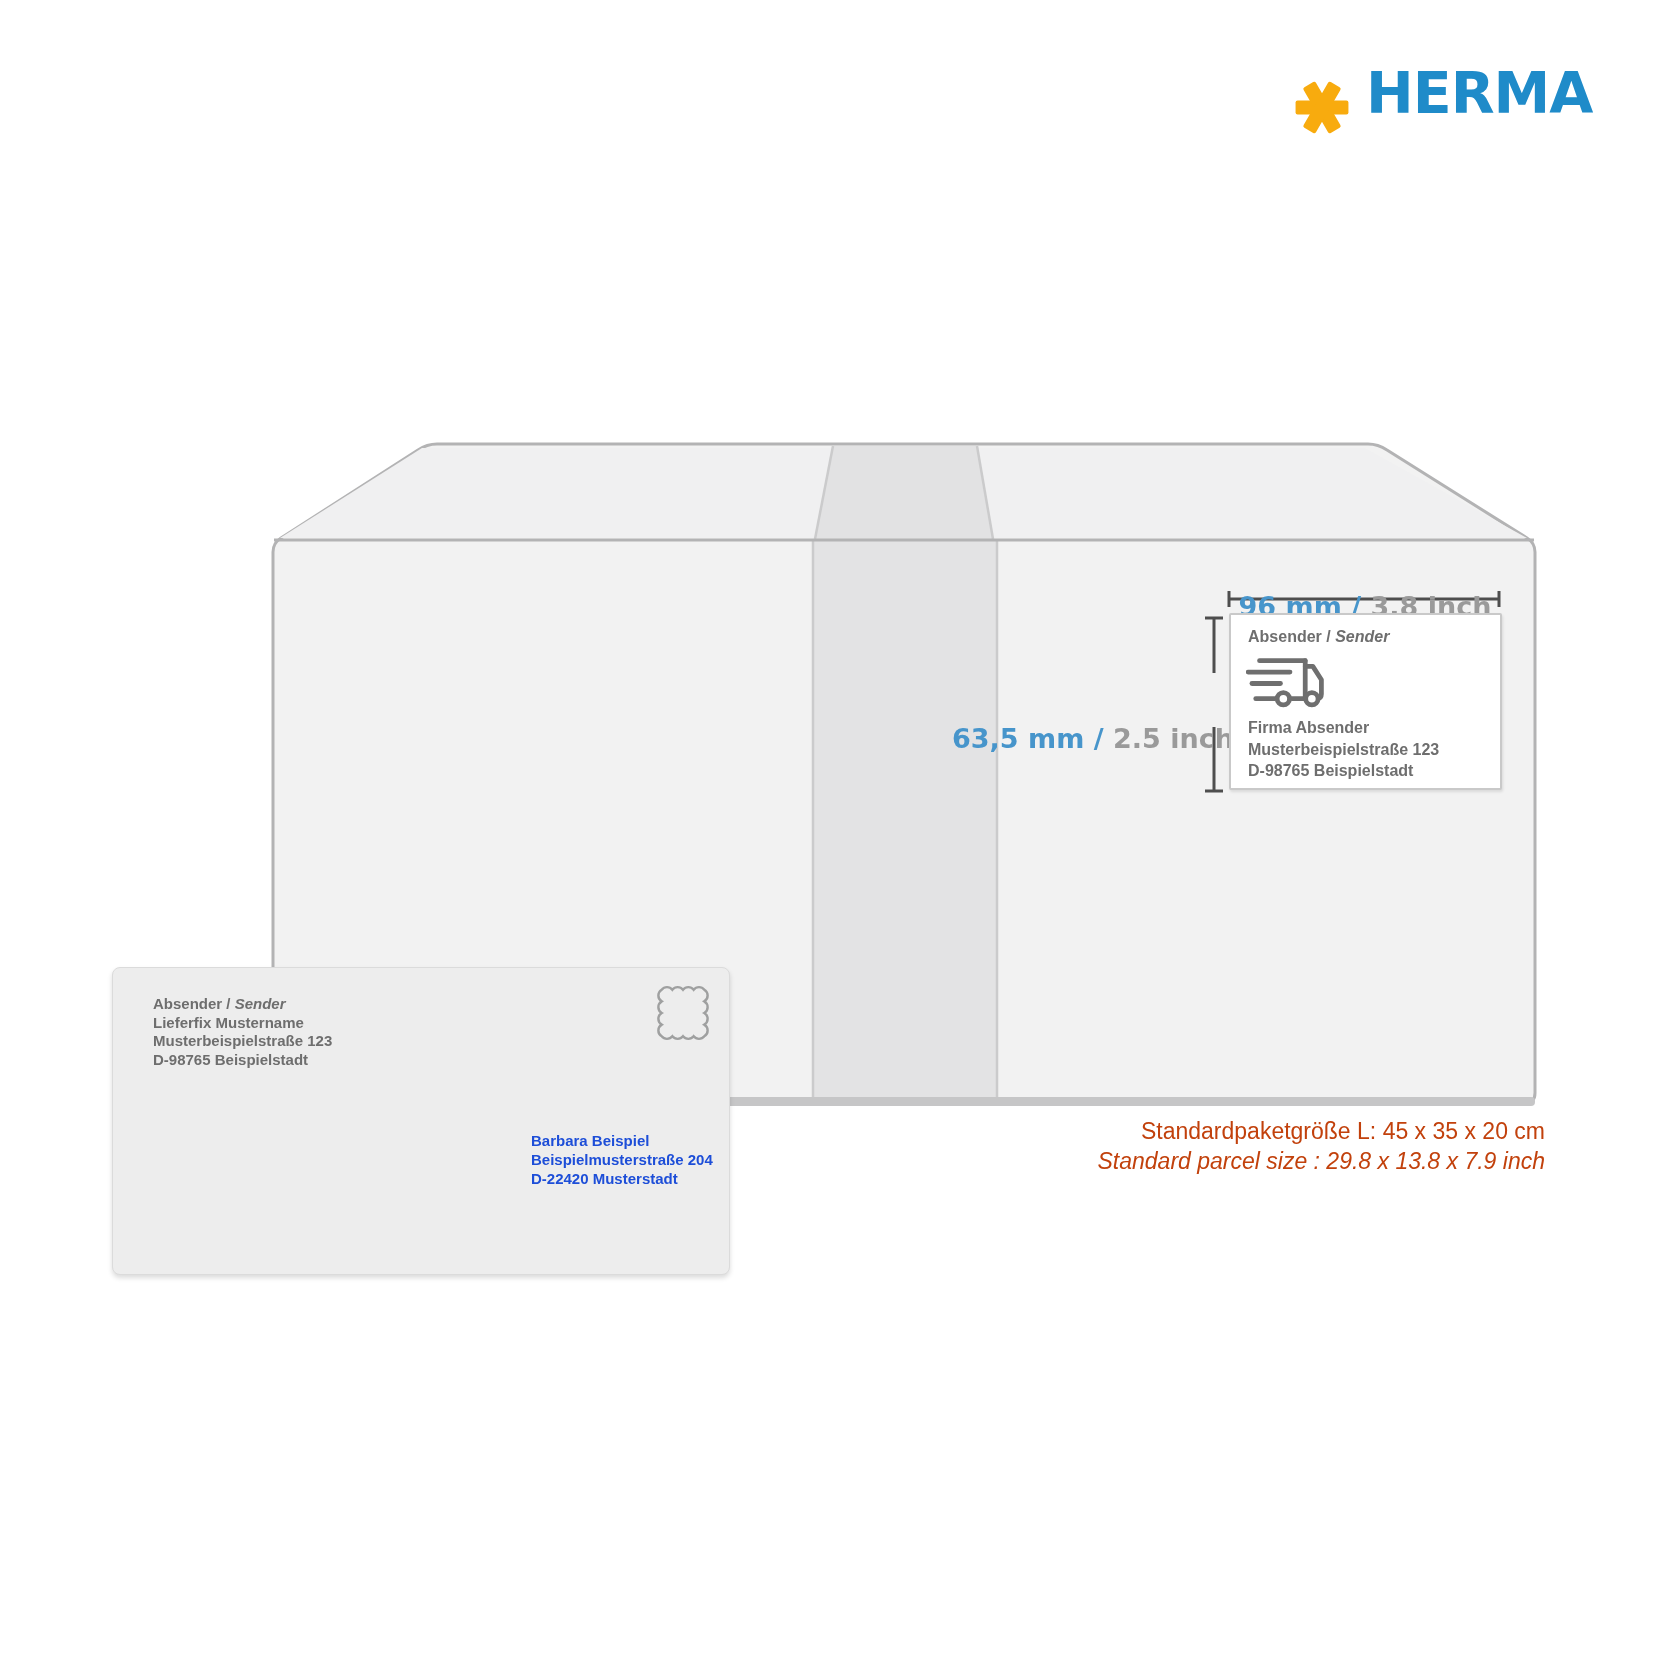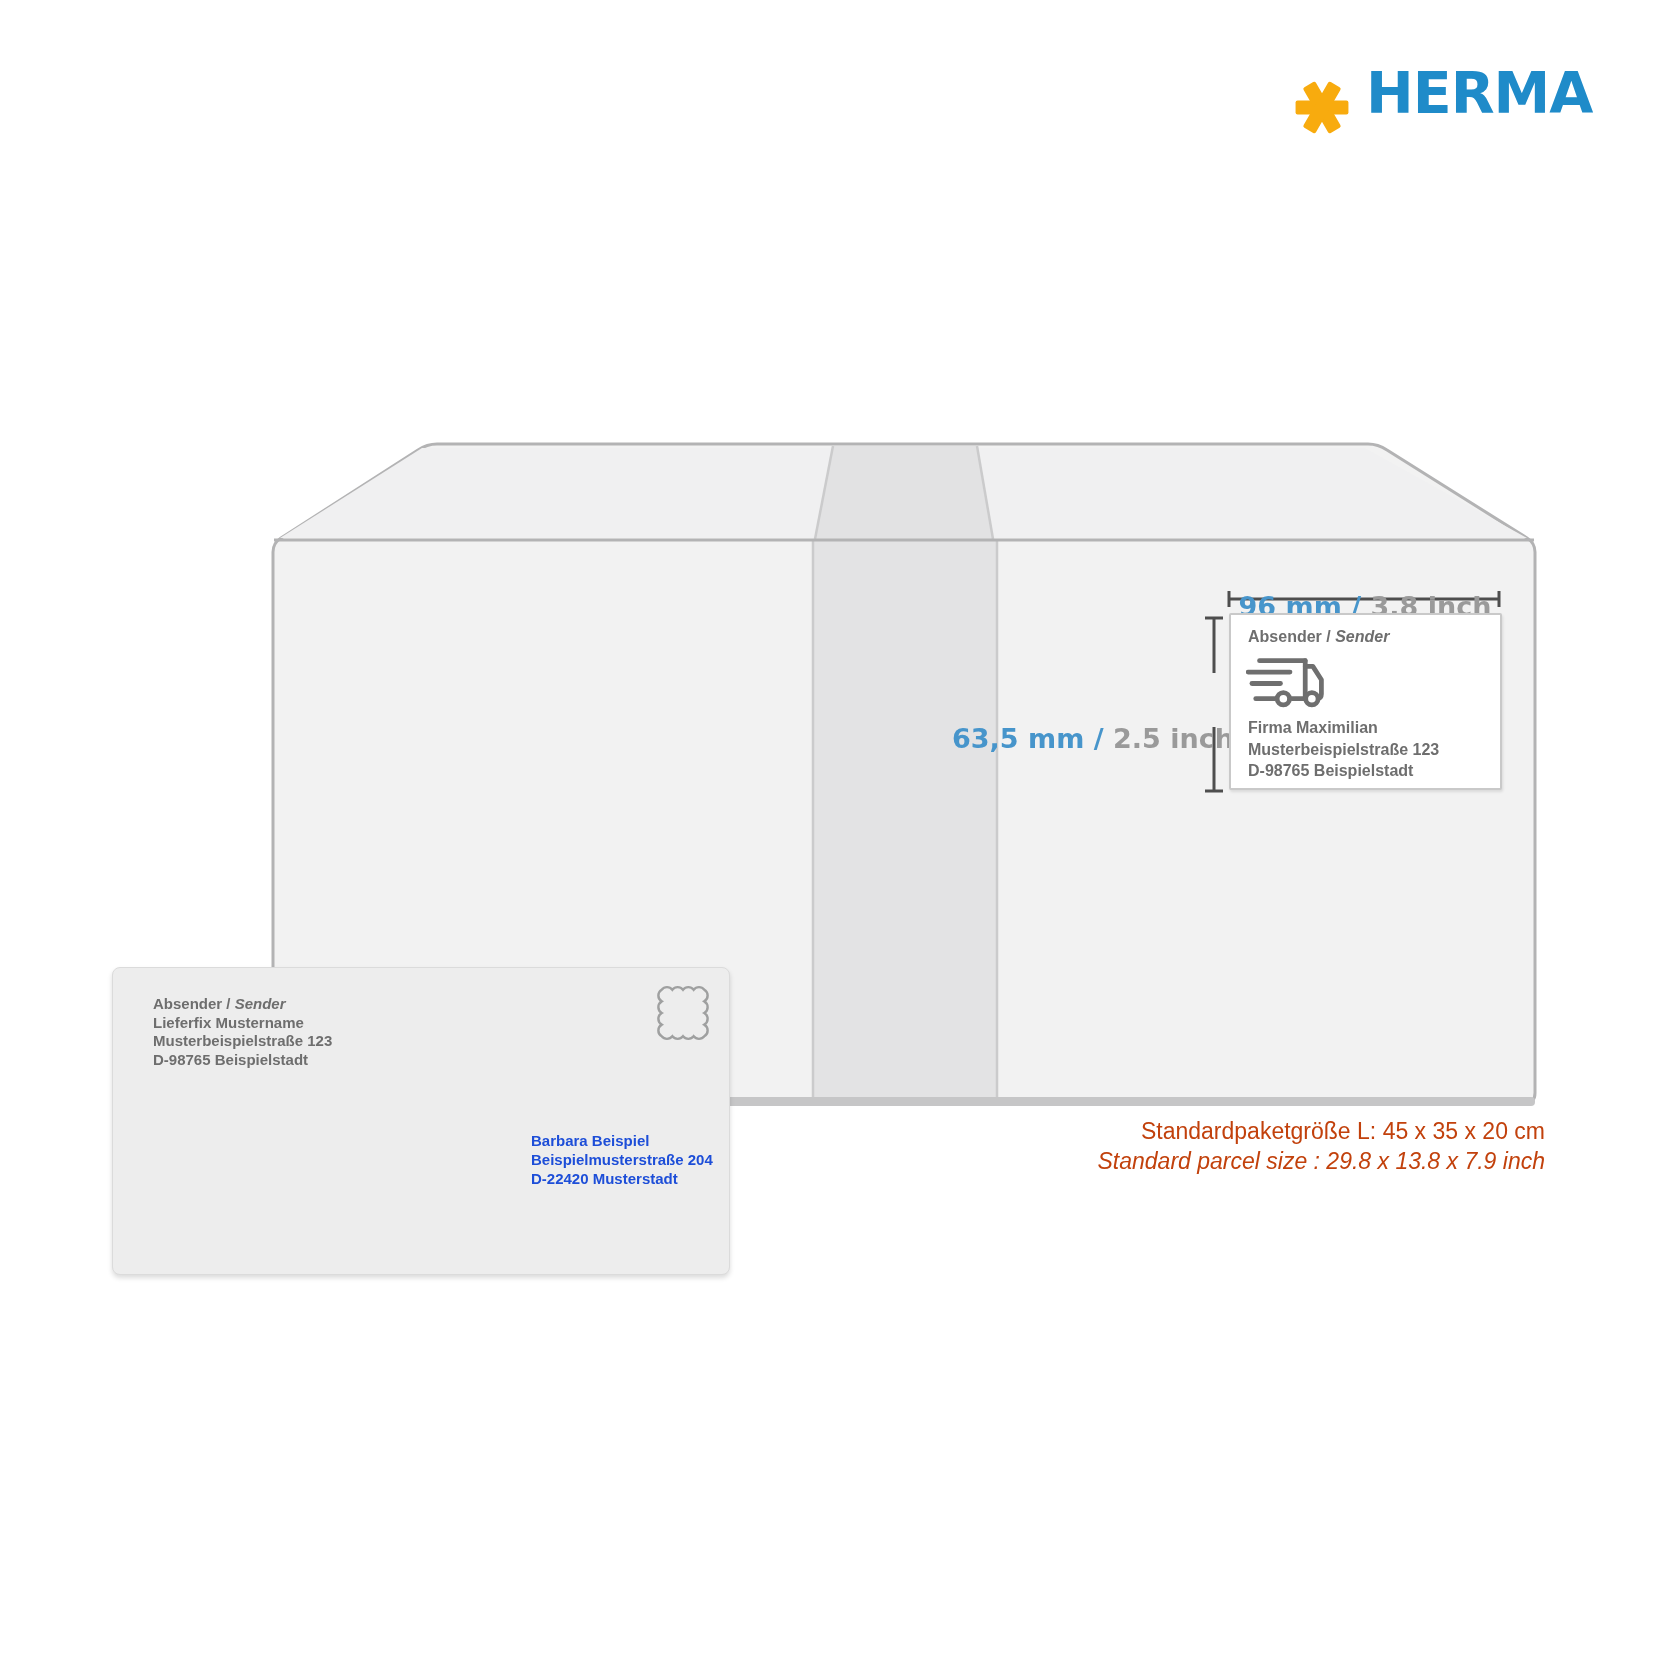--- a/index.html
+++ b/index.html
@@ -137,21 +137,21 @@
         <line x1="6" y1="31" x2="36" y2="31"></line>
         <line x1="10" y1="47" x2="30" y2="47"></line>
         <line x1="48" y1="47" x2="61" y2="47"></line>
         <line x1="62" y1="7" x2="62" y2="45"></line>
         <path d="M62,13 H70 L79,27 V42 Q79,47 74,47"></path>
       </g>
       <circle cx="39" cy="47" r="6.5" fill="#ffffff" stroke="#6F6F6F" stroke-width="5"></circle>
       <circle cx="69" cy="47" r="6.5" fill="#ffffff" stroke="#6F6F6F" stroke-width="5"></circle>
     </svg>
     <div class="label-address">
-      <div>Firma Maximilian</div>
+      <div>Firma Absender</div>
       <div>Musterbeispielstraße 123</div>
       <div>D-98765 Beispielstadt</div>
     </div>
   </div>
 
   <div class="abs envelope">
     <div class="env-sender">
       <div>
         <span>Absender / </span><span class="hdr-italic">Sender</span>
       </div>

